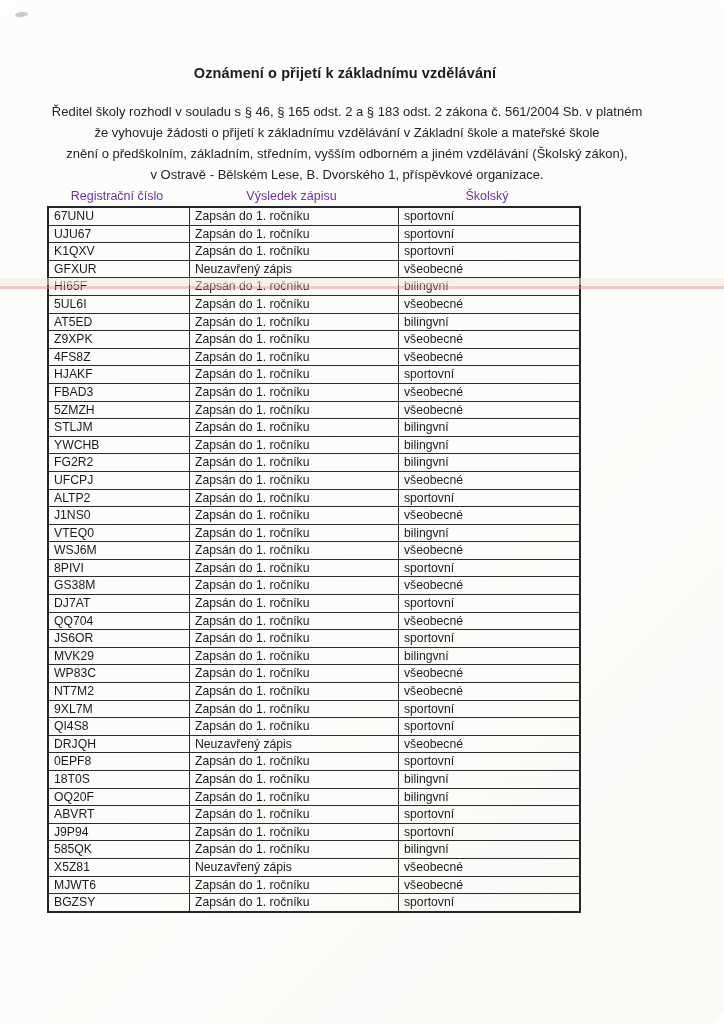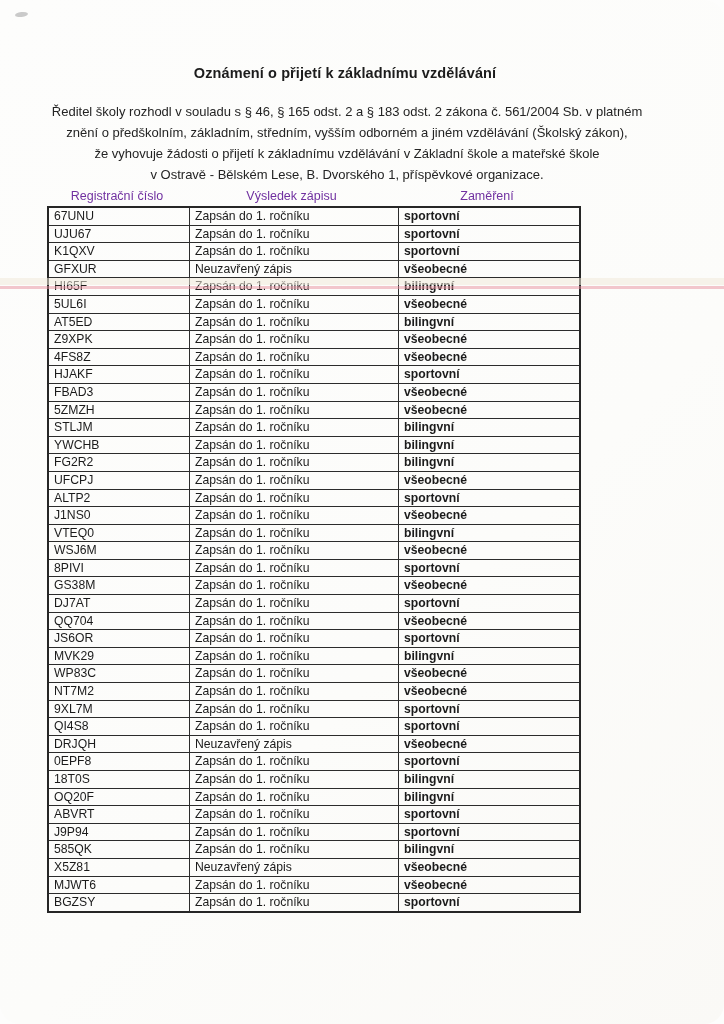--- a/index.html
+++ b/index.html
@@ -58,21 +58,21 @@
     height: 16.6px;
     line-height: 16.6px;
     font-size: 12.2px;
     padding: 0 2px 0 5px;
     color: #1b1b1b;
     overflow: hidden;
     white-space: nowrap;
   }
   td.c0 { width: 133px; }
   td.c1 { width: 201px; }
-  td.c2 { width: 173px; font-weight: bold; }
+  td.c2 { width: 173px; }
   .scan-band {
     position: absolute; top: 278px; left: 0;
     width: 724px; height: 7px;
     background: rgba(240, 233, 218, 0.55);
     pointer-events: none;
   }
   .scan-line {
     position: absolute; top: 286px; left: 0;
     width: 724px; height: 2.5px;
     background: rgba(231, 143, 158, 0.5);
@@ -83,29 +83,29 @@
 <body>
 
 <div class="page">
 
   <div class="smudge"></div>
 
   <div class="doc-title">Oznámení o přijetí k základnímu vzdělávání</div>
 
   <div class="intro">
     <div>Ředitel školy rozhodl v souladu s § 46, § 165 odst. 2 a § 183 odst. 2 zákona č. 561/2004 Sb. v platném</div>
+    <div>že vyhovuje žádosti o přijetí k základnímu vzdělávání v Základní škole a mateřské škole</div>
     <div>znění o předškolním, základním, středním, vyšším odborném a jiném vzdělávání (Školský zákon),</div>
-    <div>že vyhovuje žádosti o přijetí k základnímu vzdělávání v Základní škole a mateřské škole</div>
     <div>v Ostravě - Bělském Lese, B. Dvorského 1, příspěvkové organizace.</div>
   </div>
 
   <div class="col-headers" style="color: rgb(112, 48, 160);">
     <div class="hcell h1">Registrační číslo</div>
     <div class="hcell h2">Výsledek zápisu</div>
-    <div class="hcell h3">Zaměření</div>
+    <div class="hcell h3">Školský</div>
   </div>
 
   <table class="results">
     <tbody>
         <tr>
           <td class="c0">67UNU</td>
           <td class="c1">Zapsán do 1. ročníku</td>
           <td class="c2">sportovní</td>
         </tr>
         <tr>

